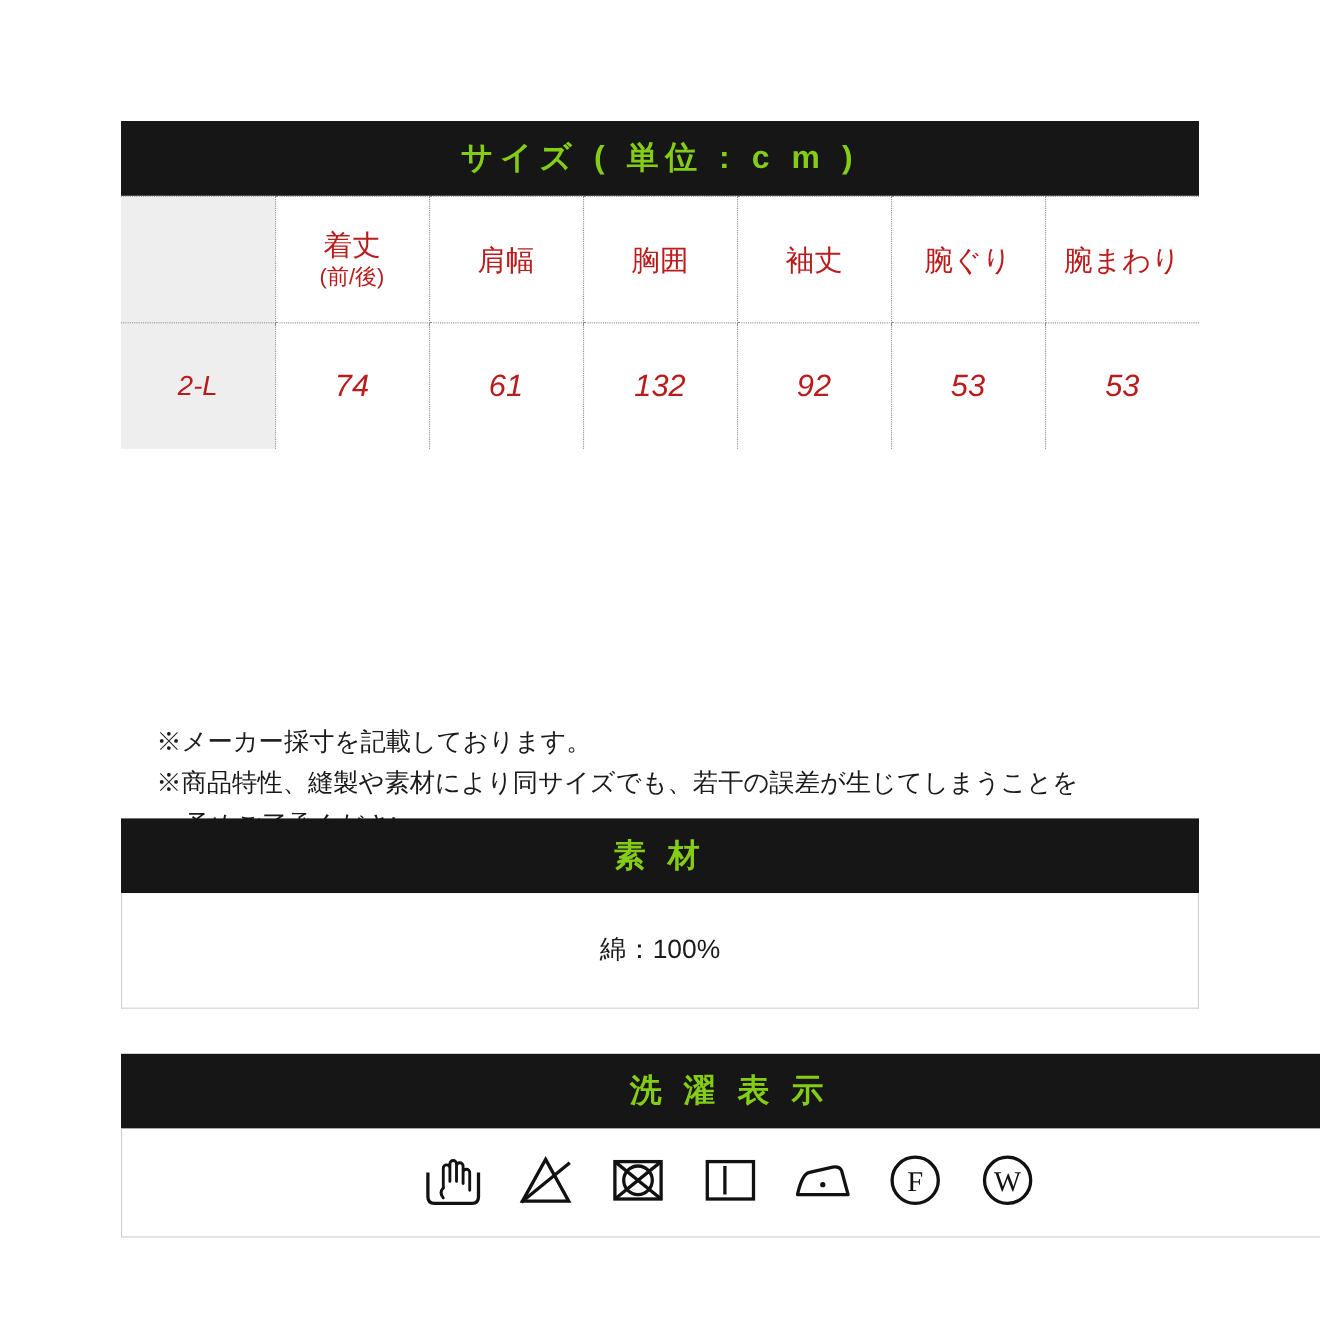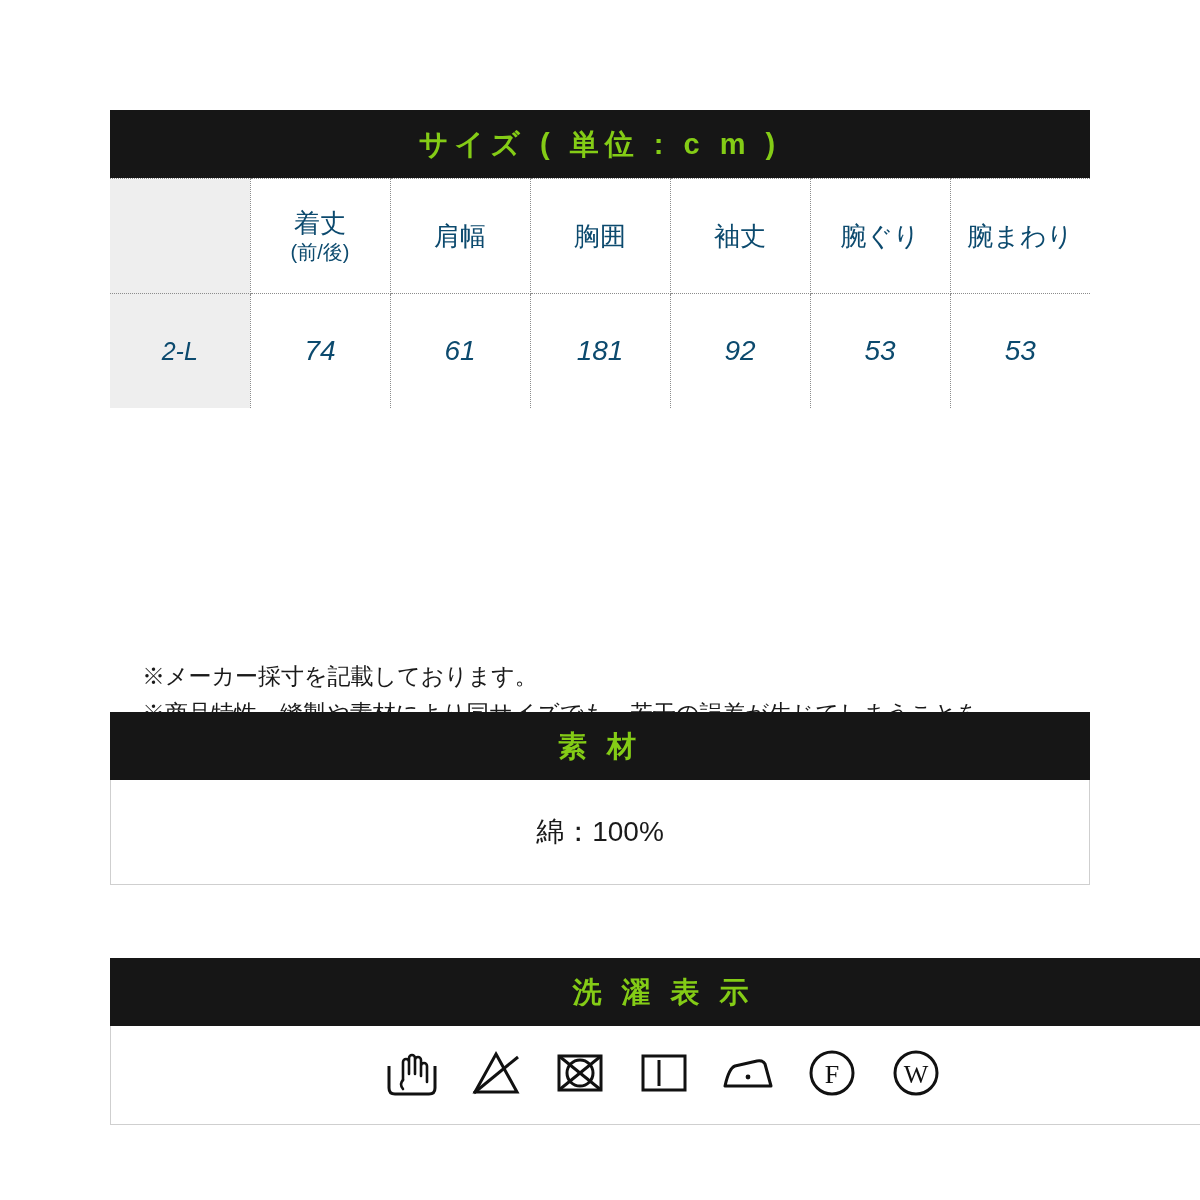--- a/index.html
+++ b/index.html
@@ -41,21 +41,21 @@
   }
   table.size {
     border-collapse: collapse;
     width: 980px;
     table-layout: fixed;
   }
   table.size td, table.size th {
     border: 1px dotted #8c8c8c;
     text-align: center;
     font-weight: 400;
-    color: #0c4a6e;
+    color: #b91c1c;
   }
   table.size thead th {
     height: 112px;
     font-size: 26px;
     line-height: 1.25;
     background: #ffffff;
   }
   table.size thead th.corner {
     background: #eeeeee;
     border-left: none;
@@ -78,40 +78,40 @@
   
   .notes {
     position: absolute;
     left: 32px;
     top: 658px;
     width: 940px;
     font-size: 23px;
     line-height: 1.62;
     color: #1a1a1a;
   }
-  .notes p { margin: 0; }
+  .notes p { margin: 0; font-family: Liberation Mono, monospace; }
   .notes .indent { padding-left: 26px; }
 
   
   .material-block {
     position: absolute;
     left: 0;
-    top: 712px;
+    top: 744px;
     width: 980px;
   }
   .bordered-body {
     border: 1px solid #cfcfcf;
     border-top: none;
     background: #ffffff;
     text-align: center;
   }
   .material-body {
     height: 104px;
     line-height: 104px;
-    font-size: 28px;
+    font-size: 24px;
     text-align: center;
   }
 
   
   .care-block {
     position: absolute;
     left: 0;
     top: 918px;
     width: 1107px;
     margin-top: 40px;
@@ -145,21 +145,21 @@
           <th>袖丈</th>
           <th>腕ぐり</th>
           <th>腕まわり</th>
         </tr>
       </thead>
       <tbody>
         <tr>
           <td class="rowhead">2-L</td>
           <td>74</td>
           <td>61</td>
-          <td>181</td>
+          <td>132</td>
           <td>92</td>
           <td>53</td>
           <td>53</td>
         </tr>
       </tbody>
     </table>
   </div>
 
   <div class="notes">
     <p>※メーカー採寸を記載しております。</p>

